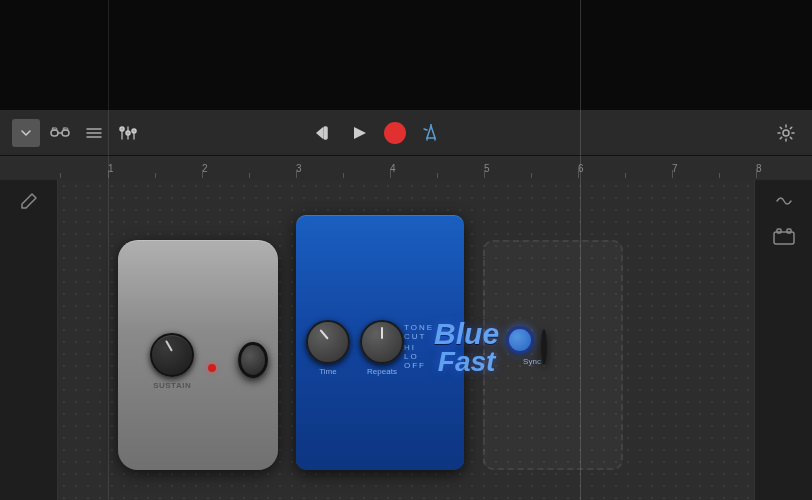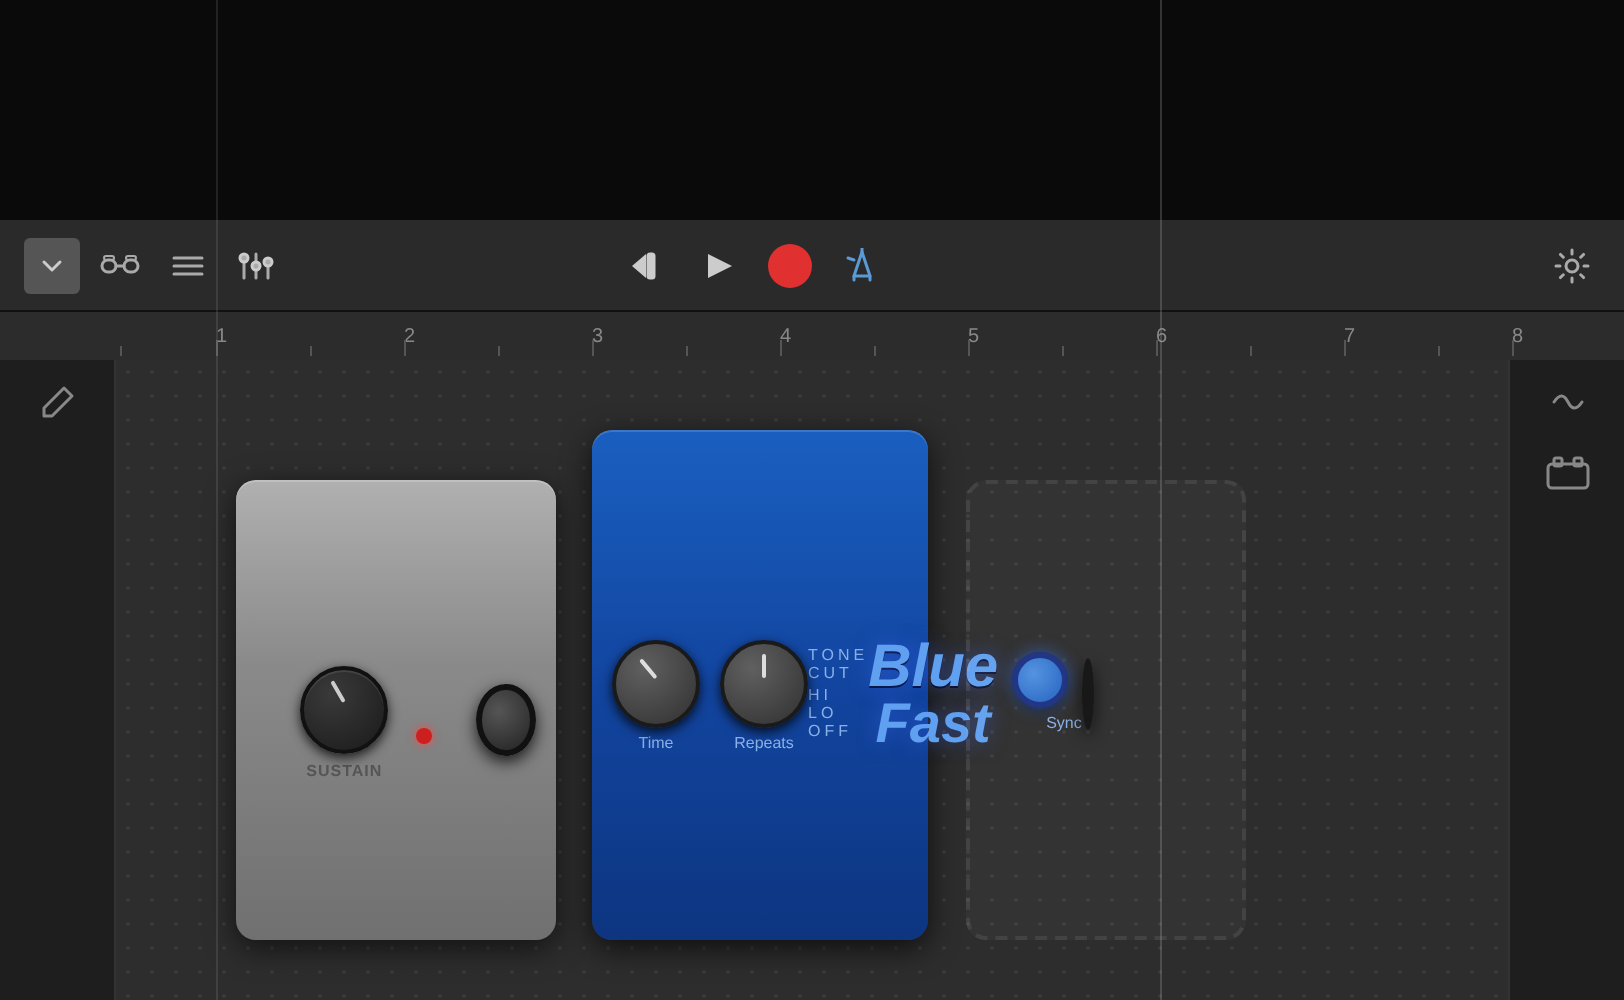--- a/index.html
+++ b/index.html
@@ -172,21 +172,21 @@
       align-items: center;
       padding: 12px 10px 10px;
     }
 
     
     .squash-pedal {
       left: 60px;
       width: 160px;
       height: 230px;
       background: linear-gradient(180deg, #b0b0b0 0%, #8a8a8a 40%, #707070 100%);
-      border-radius: 10px;
+      border-radius: 20px;
       box-shadow: 0 4px 15px rgba(0,0,0,0.6), inset 0 1px 0 rgba(255,255,255,0.2);
     }
 
     
     .blue-echo-pedal {
       left: 238px;
       width: 168px;
       height: 255px;
       background: linear-gradient(180deg, #1a5fc0 0%, #1245a0 50%, #0d3580 100%);
       border-radius: 10px;

